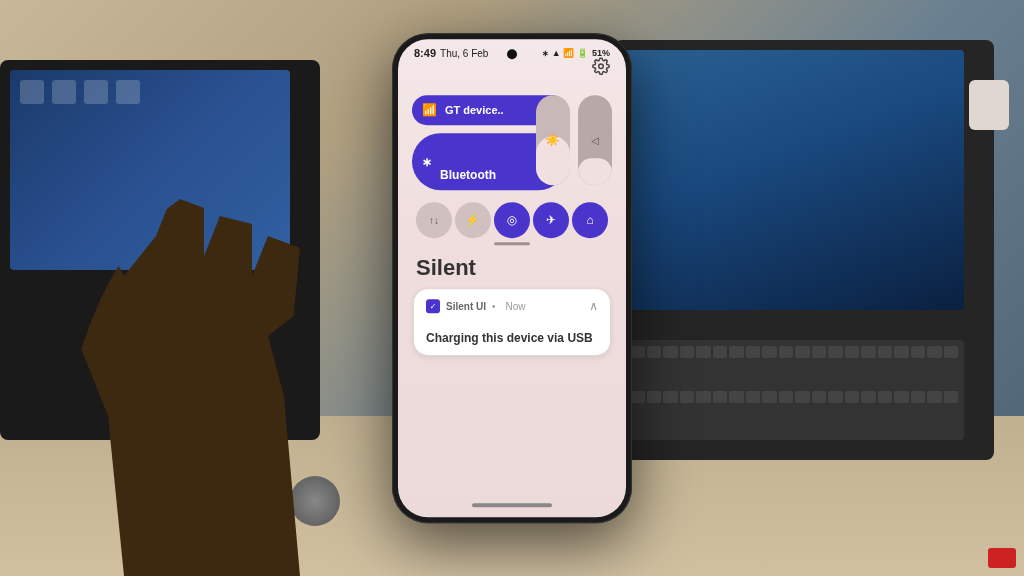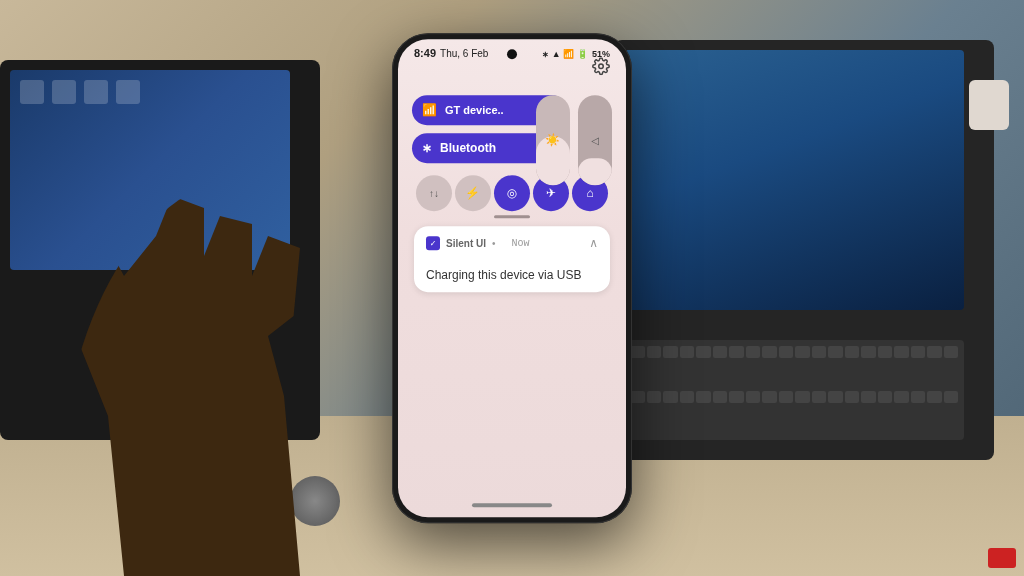--- a/index.html
+++ b/index.html
@@ -135,21 +135,21 @@
       top: 6px; left: 6px; right: 6px; bottom: 6px;
       background: linear-gradient(180deg, #f5e8e8 0%, #f0dede 40%, #ecdada 100%);
       border-radius: 30px;
       overflow: hidden;
     }
 
     
     .status-bar {
       display: flex;
       justify-content: space-between;
-      align-items: flex-end;
+      align-items: center;
       padding: 8px 16px 4px;
       font-size: 10px;
       font-weight: 600;
       color: #222;
     }
     .status-time {
       font-size: 11px;
       font-weight: 700;
     }
     .status-icons {
@@ -226,20 +226,21 @@
     .tile-bluetooth-icon {
       color: white;
       font-size: 12px;
       font-weight: 700;
     }
     .tile-bluetooth-text {
       color: white;
       font-size: 12px;
       font-weight: 600;
       flex: 1;
+      margin-top: 27px;
     }
     .tile-bluetooth-arrow {
       color: white;
       font-size: 10px;
     }
 
     
     .sliders-row {
       position: absolute;
       right: 14px;
@@ -341,32 +342,31 @@
       color: white;
     }
     .notification-app-name {
       font-size: 10px;
       color: #666;
       font-weight: 600;
     }
     .notification-time {
       font-size: 10px;
       color: #999;
-      margin-left: 10px;
-      font-family: Liberation Mono, monospace;
+      margin-left: 4px;
     }
     .notification-expand {
       margin-left: auto;
       color: #999;
       font-size: 12px;
     }
     .notification-message {
       font-size: 12px;
       color: #333;
-      font-weight: 400;
+      font-weight: 700;
       margin-top: 18px;
     }
 
     
     .bottom-pill {
       position: absolute;
       bottom: 10px;
       left: 50%;
       transform: translateX(-50%);
       width: 80px;
@@ -547,20 +547,21 @@
           <div class="toggle-btn active">
             <span style="font-size:12px;">✈</span>
           </div>
           <div class="toggle-btn active">
             <span style="font-size:12px;">⌂</span>
           </div>
         </div>
 
         <div class="drag-indicator"></div>
 
+        <div class="silent-text">Silent</div>
 
         <div class="notification-card">
           <div class="notification-header">
             <div class="notification-app-icon">
               <span>✓</span>
             </div>
             <span class="notification-app-name">Silent UI</span>
             <span style="color:#999; font-size:10px;">•</span>
             <span class="notification-time">Now</span>
             <span class="notification-expand">∧</span>

